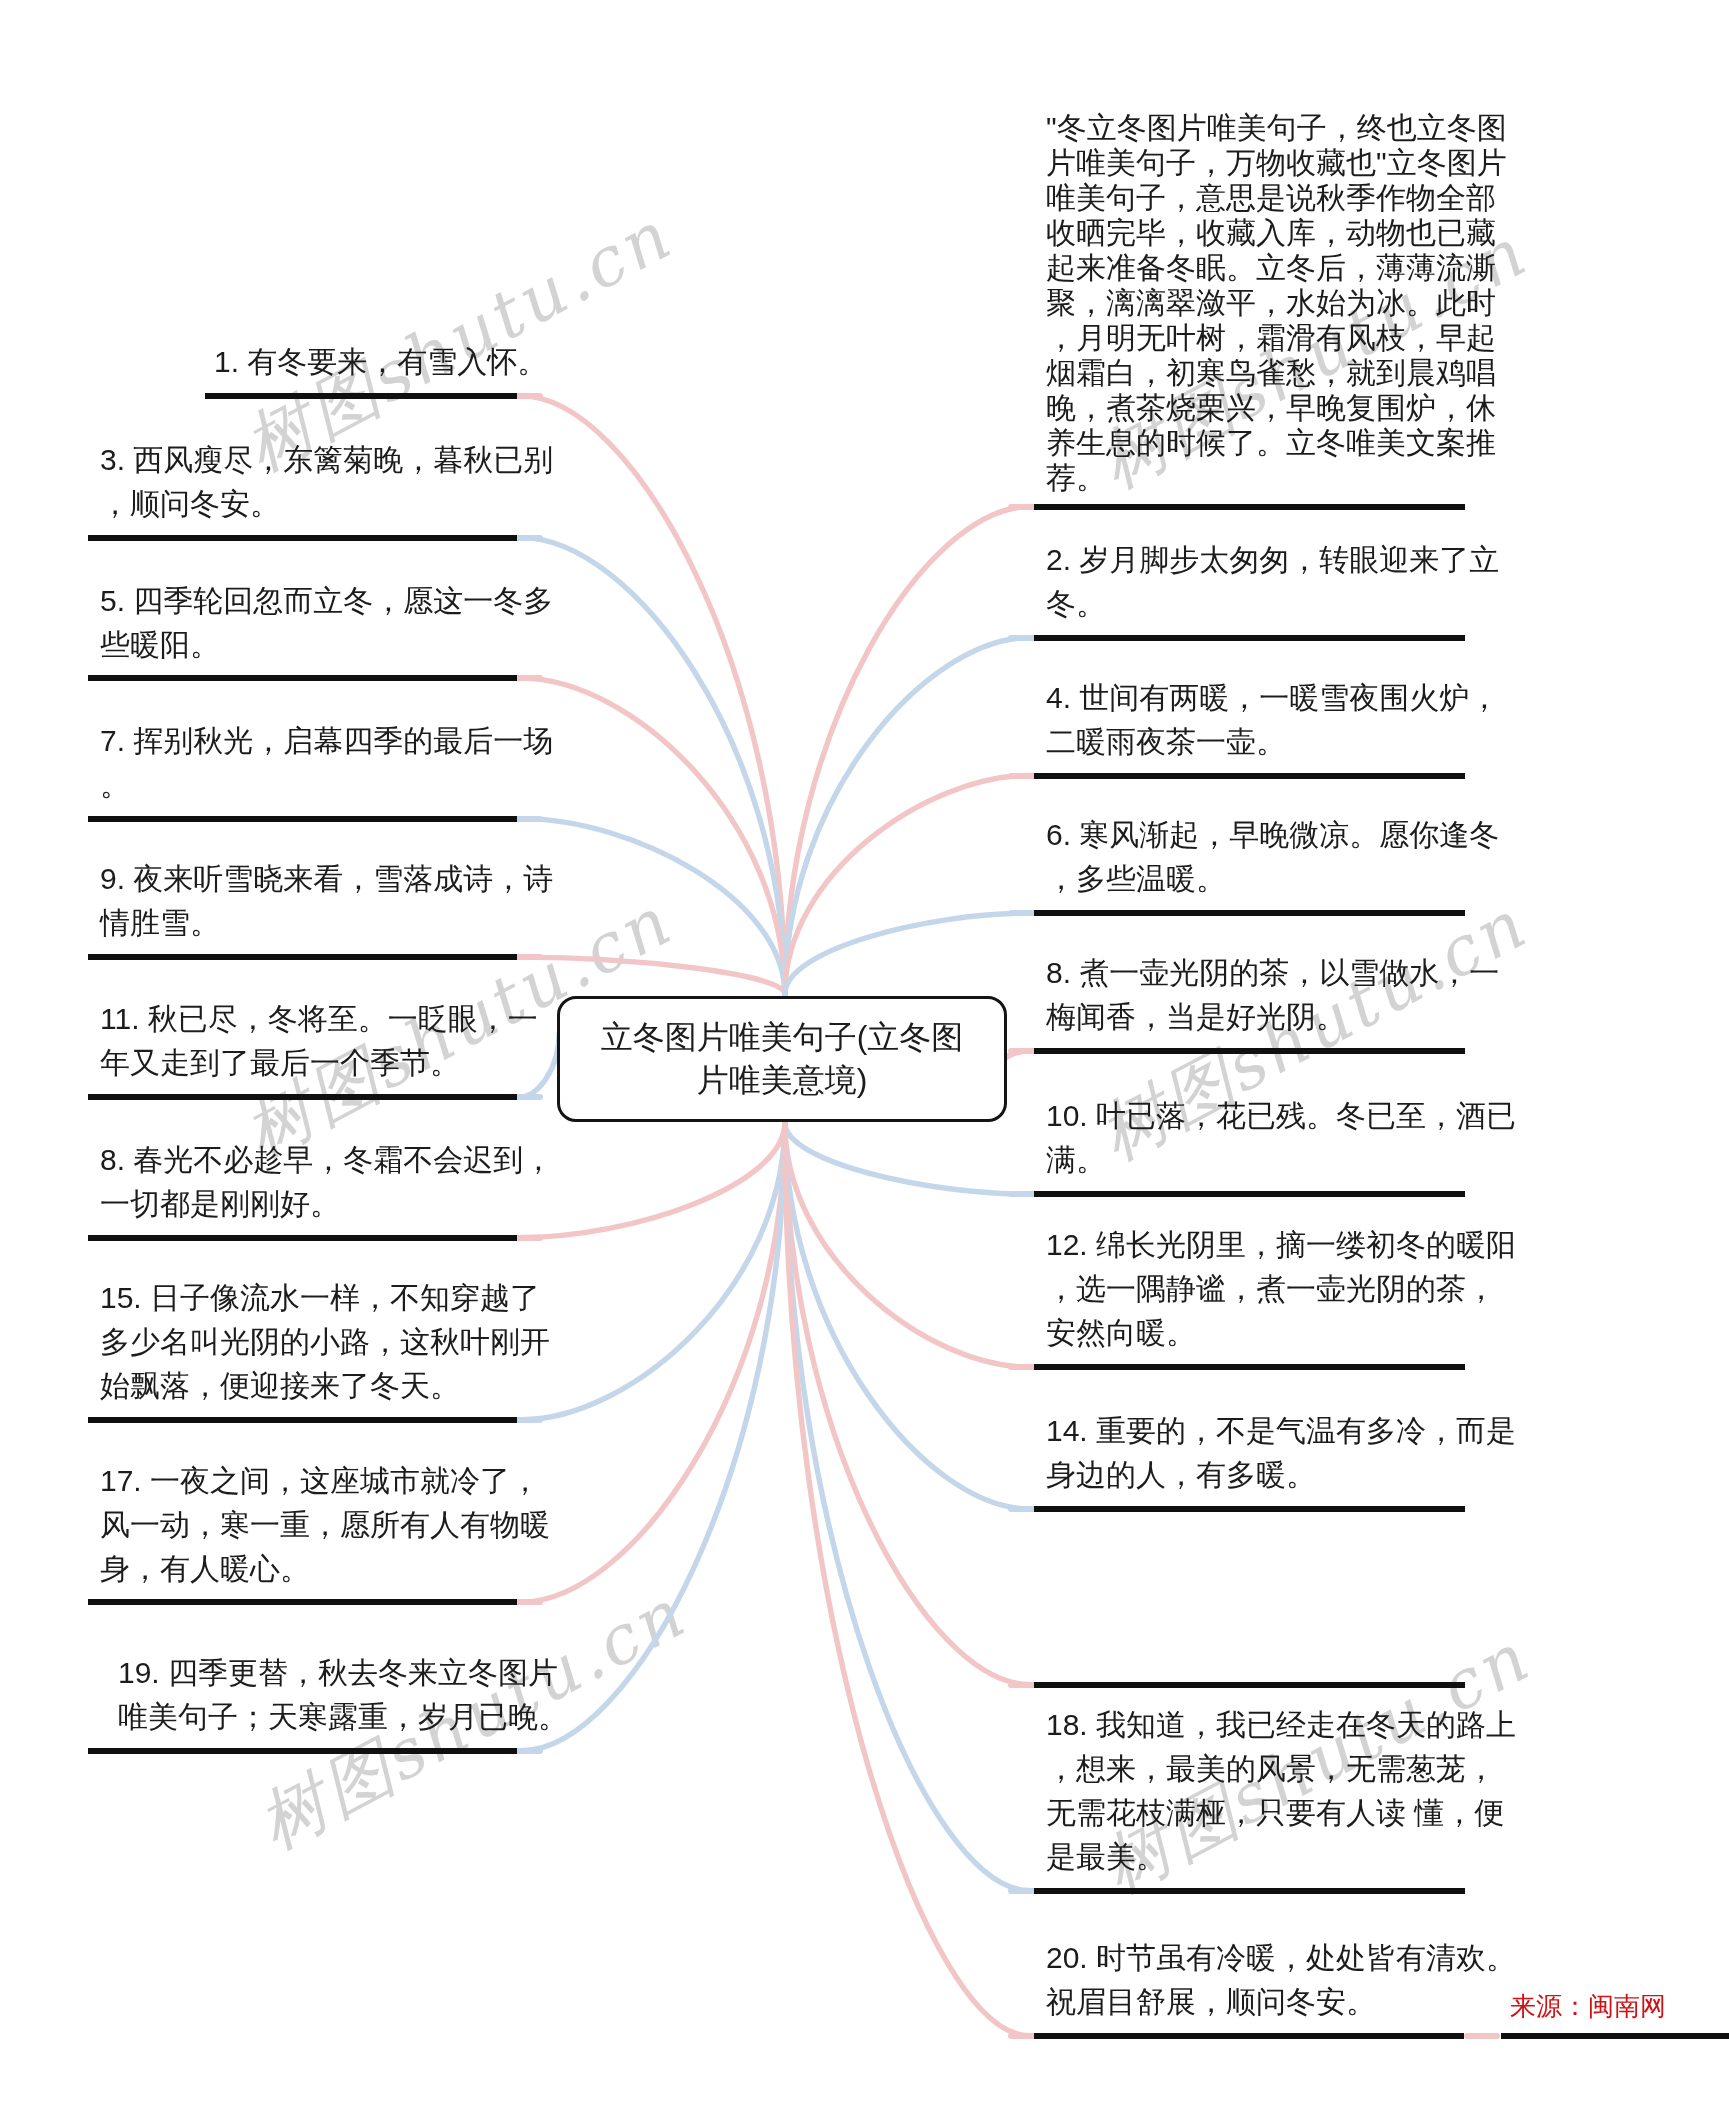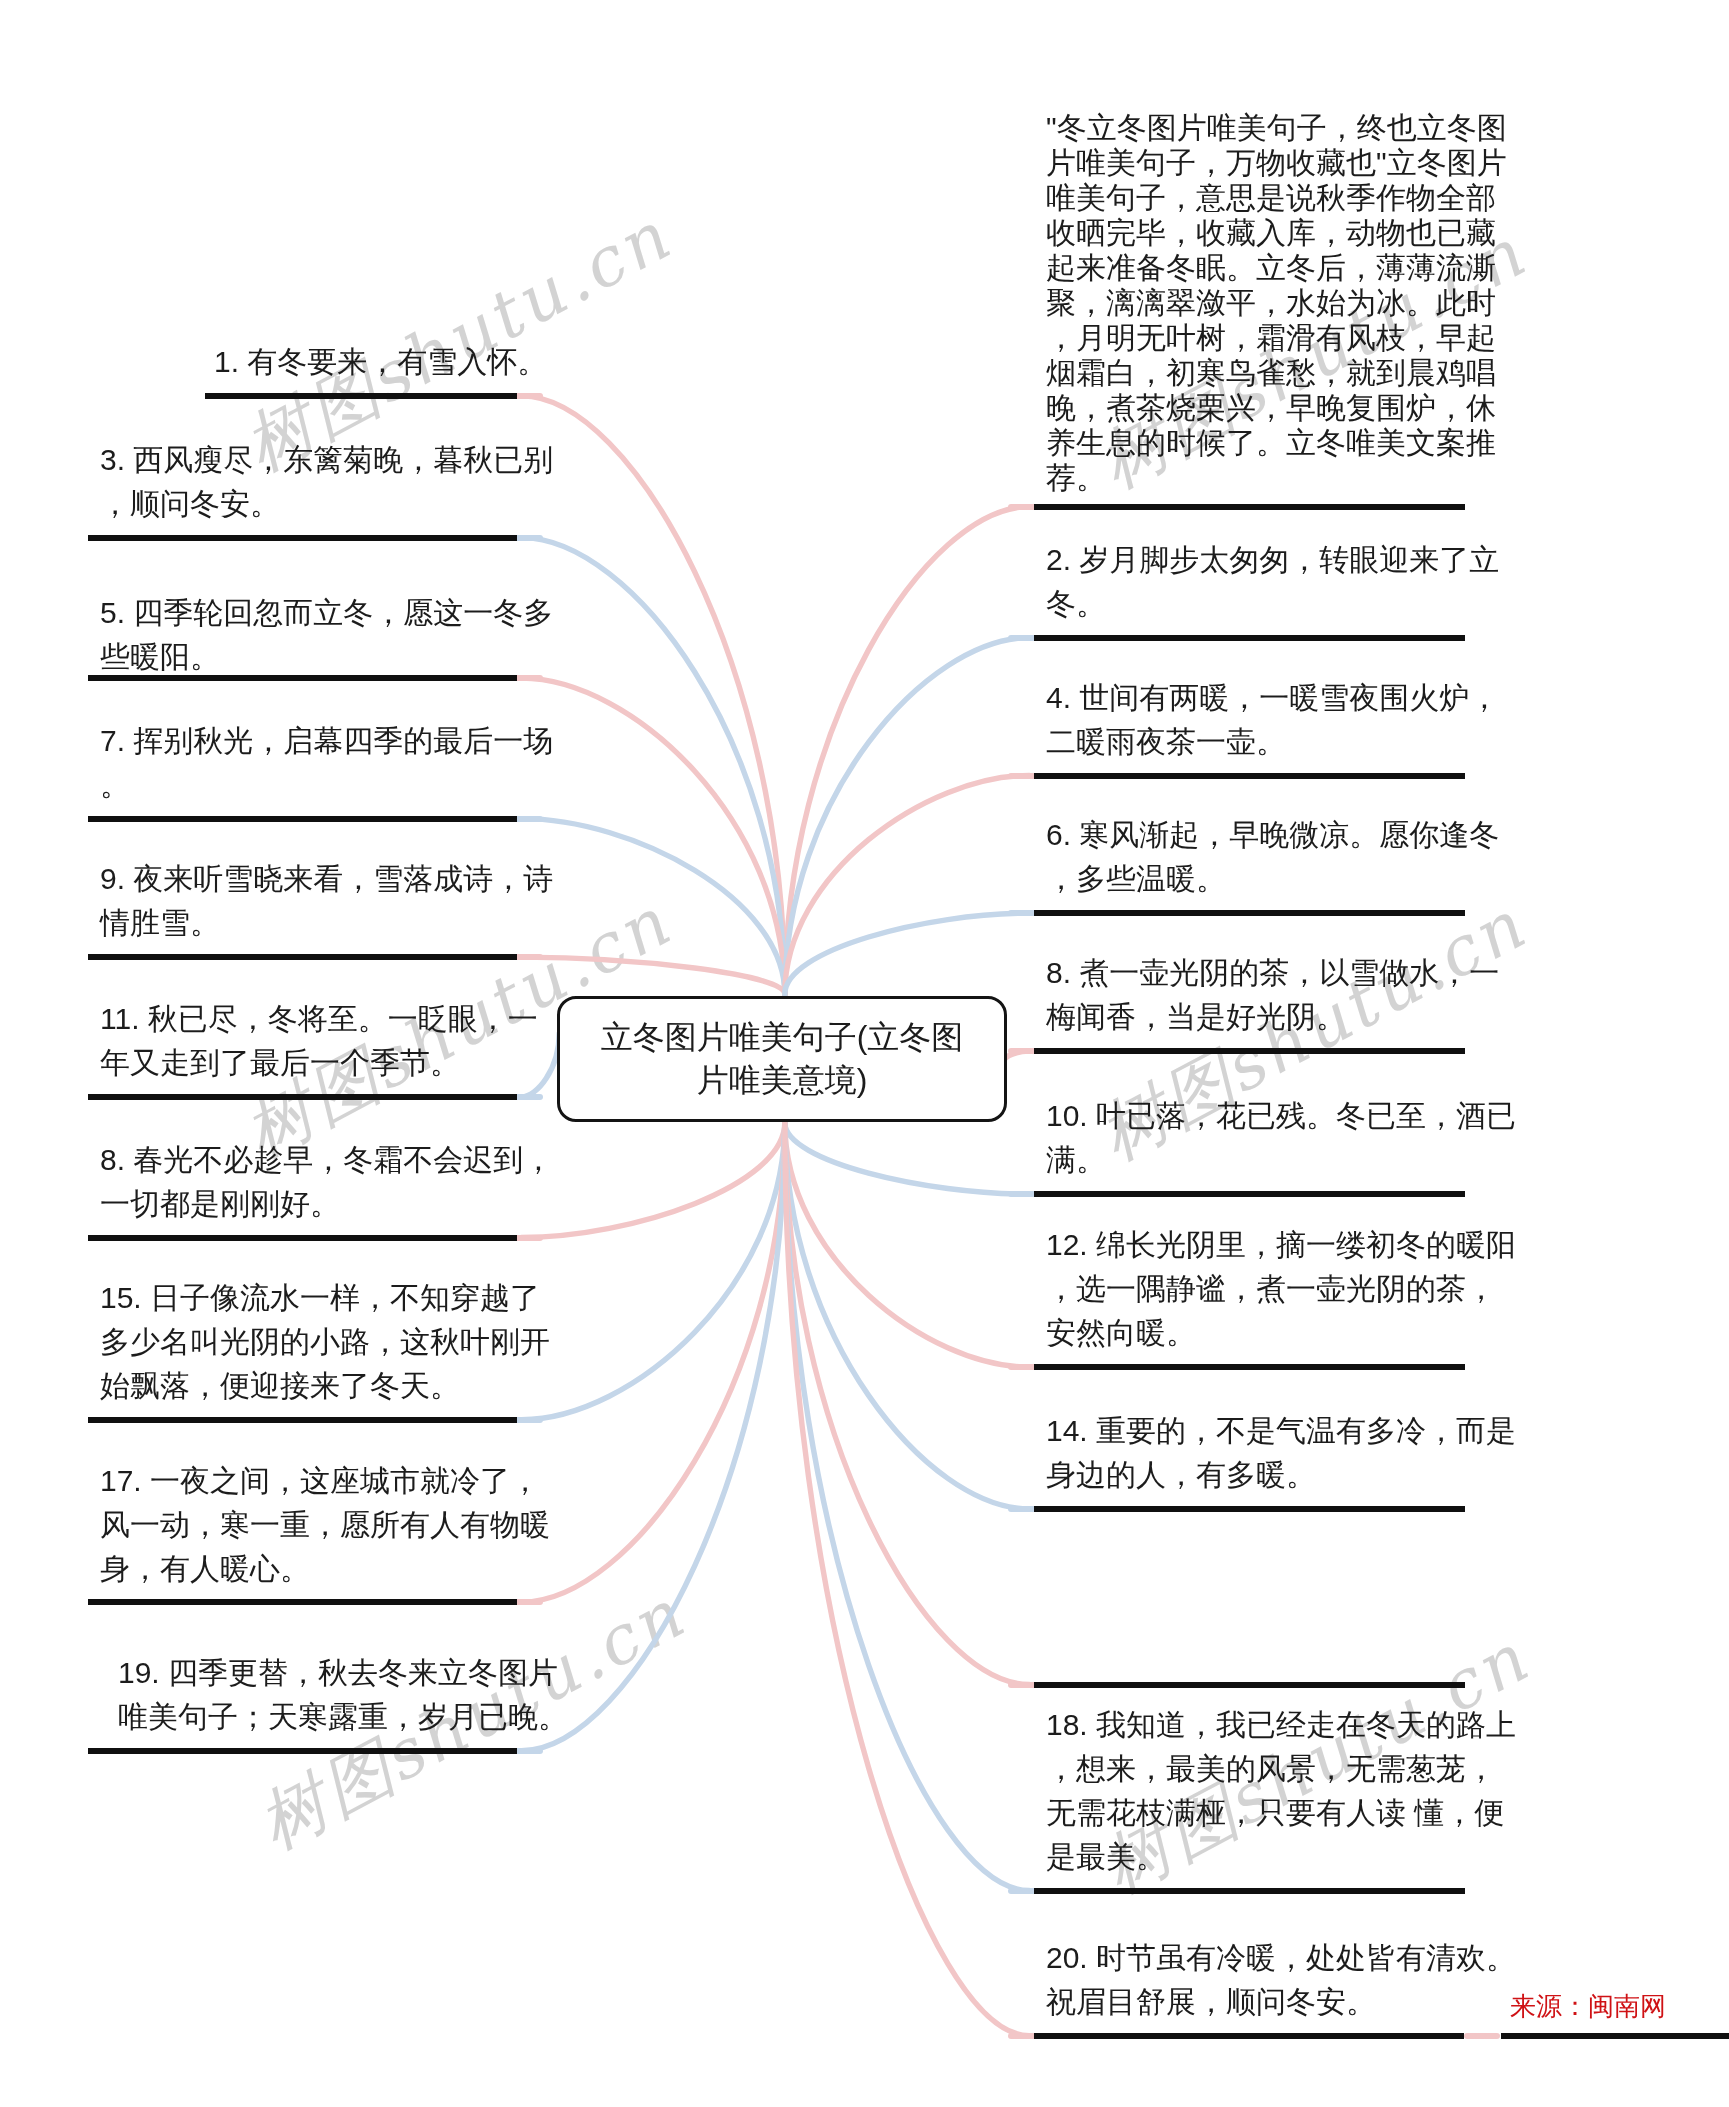--- a/index.html
+++ b/index.html
@@ -68,21 +68,21 @@
     <div class="wm" style="left: 1317px; top: 1763px;">树图shutu.cn</div>
     <div class="node-text para" style="left: 1046px; width: 477px; top: 58px; height: 446px;">"冬立冬图片唯美句子，终也立冬图片唯美句子，万物收藏也"立冬图片唯美句子，意思是说秋季作物全部收晒完毕，收藏入库，动物也已藏起来准备冬眠。立冬后，薄薄流澌聚，漓漓翠潋平，水始为冰。此时，月明无叶树，霜滑有风枝，早起烟霜白，初寒鸟雀愁，就到晨鸡唱晚，煮茶烧栗兴，早晚复围炉，休养生息的时候了。立冬唯美文案推荐。</div>
     <div class="bar" style="left: 1033px; width: 432px; top: 504px;"></div>
     <div class="cap right-side" style="background: rgb(242, 198, 199); top: 504px; left: 1008px; width: 26px;"></div>
     <div class="node-text" style="left: 214px; width: 351px; top: 170px; height: 223px;">1. 有冬要来，有雪入怀。</div>
     <div class="bar" style="left: 205px; width: 313px; top: 393px;"></div>
     <div class="cap left-side" style="background: rgb(242, 198, 199); top: 393px; left: 517px; width: 26px;"></div>
     <div class="node-text" style="left: 100px; width: 456px; top: 312px; height: 223px;">3. 西风瘦尽，东篱菊晚，暮秋已别，顺问冬安。</div>
     <div class="bar" style="left: 88px; width: 430px; top: 535px;"></div>
     <div class="cap left-side" style="background: rgb(196, 214, 233); top: 535px; left: 517px; width: 26px;"></div>
-    <div class="node-text" style="left: 100px; width: 456px; top: 465px; height: 223px;">5. 四季轮回忽而立冬，愿这一冬多些暖阳。</div>
+    <div class="node-text" style="left: 100px; width: 456px; top: 453px; height: 223px;">5. 四季轮回忽而立冬，愿这一冬多些暖阳。</div>
     <div class="bar" style="left: 88px; width: 430px; top: 675px;"></div>
     <div class="cap left-side" style="background: rgb(242, 198, 199); top: 675px; left: 517px; width: 26px;"></div>
     <div class="node-text" style="left: 100px; width: 456px; top: 593px; height: 223px;">7. 挥别秋光，启幕四季的最后一场。</div>
     <div class="bar" style="left: 88px; width: 430px; top: 816px;"></div>
     <div class="cap left-side" style="background: rgb(196, 214, 233); top: 816px; left: 517px; width: 26px;"></div>
     <div class="node-text" style="left: 100px; width: 456px; top: 731px; height: 223px;">9. 夜来听雪晓来看，雪落成诗，诗情胜雪。</div>
     <div class="bar" style="left: 88px; width: 430px; top: 954px;"></div>
     <div class="cap left-side" style="background: rgb(242, 198, 199); top: 954px; left: 517px; width: 26px;"></div>
     <div class="node-text" style="left: 100px; width: 456px; top: 871px; height: 223px;">11. 秋已尽，冬将至。一眨眼，一年又走到了最后一个季节。</div>
     <div class="bar" style="left: 88px; width: 430px; top: 1094px;"></div>

